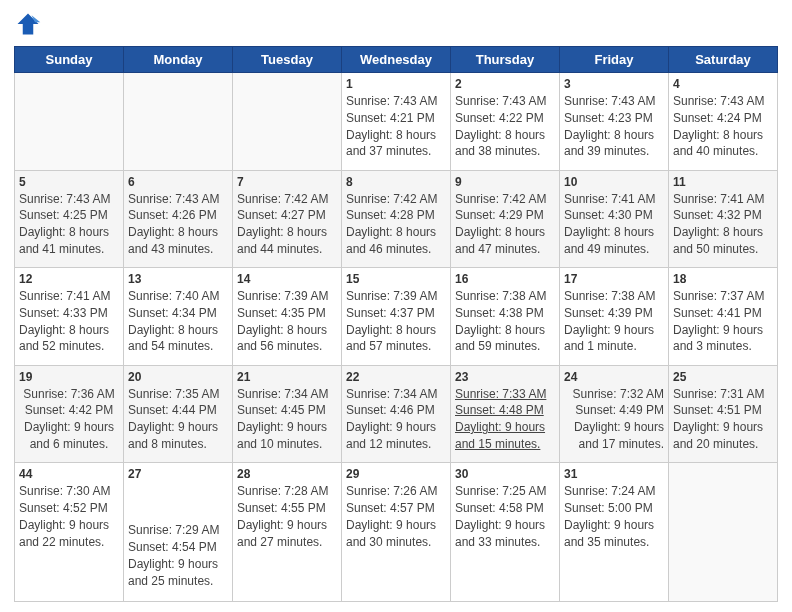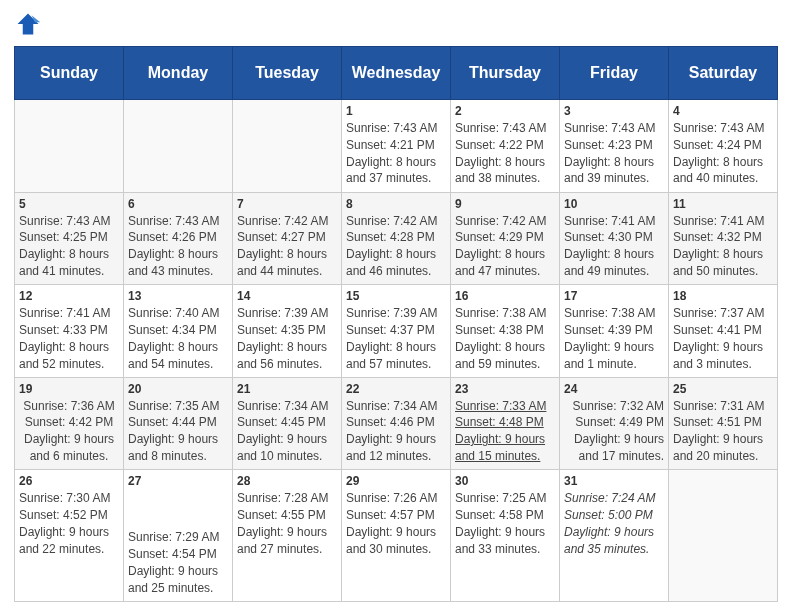--- a/index.html
+++ b/index.html
@@ -55,24 +55,24 @@
     .calendar {
       flex: 1;
       border: 1px solid #ccc;
       border-collapse: collapse;
       width: 100%;
       table-layout: fixed;
     }
     .calendar th {
       background: #2255a0;
       color: #fff;
-      font-size: 16px;
+      font-size: 13px;
       font-weight: bold;
       text-align: center;
-      padding: 17px 2px;
+      padding: 5px 2px;
       border: 1px solid #1a4080;
     }
     .calendar td {
       border: 1px solid #ccc;
       vertical-align: top;
       padding: 4px 4px;
       font-size: 9.5px;
       color: #333;
       background: #fff;
       width: calc(100% / 7);
@@ -292,21 +292,21 @@
           </td>
           <td>
             <span class="day-num">25</span>
             <div class="day-info" style="white-space: pre-line;">Sunrise: 7:31 AM
 Sunset: 4:51 PM
 Daylight: 9 hours and 20 minutes.</div>
           </td>
         </tr>
         <tr>
           <td>
-            <span class="day-num">26</span>
+            <span class="day-num">44</span>
             <div class="day-info" style="white-space: pre-line;">Sunrise: 7:30 AM
 Sunset: 4:52 PM
 Daylight: 9 hours and 22 minutes.</div>
           </td>
           <td>
             <span class="day-num">27</span>
             <div class="day-info" style="white-space: pre-line; margin-top: 41px;">Sunrise: 7:29 AM
 Sunset: 4:54 PM
 Daylight: 9 hours and 25 minutes.</div>
           </td>
@@ -323,21 +323,21 @@
 Daylight: 9 hours and 30 minutes.</div>
           </td>
           <td>
             <span class="day-num">30</span>
             <div class="day-info" style="white-space: pre-line;">Sunrise: 7:25 AM
 Sunset: 4:58 PM
 Daylight: 9 hours and 33 minutes.</div>
           </td>
           <td>
             <span class="day-num">31</span>
-            <div class="day-info" style="white-space: pre-line; font-style: italic;">Sunrise: 7:24 AM
+            <div class="day-info" style="white-space: pre-line;">Sunrise: 7:24 AM
 Sunset: 5:00 PM
 Daylight: 9 hours and 35 minutes.</div>
           </td>
           <td class="empty"></td>
         </tr>
       </tbody>
   </table>
 </div>
 
 </body></html>

